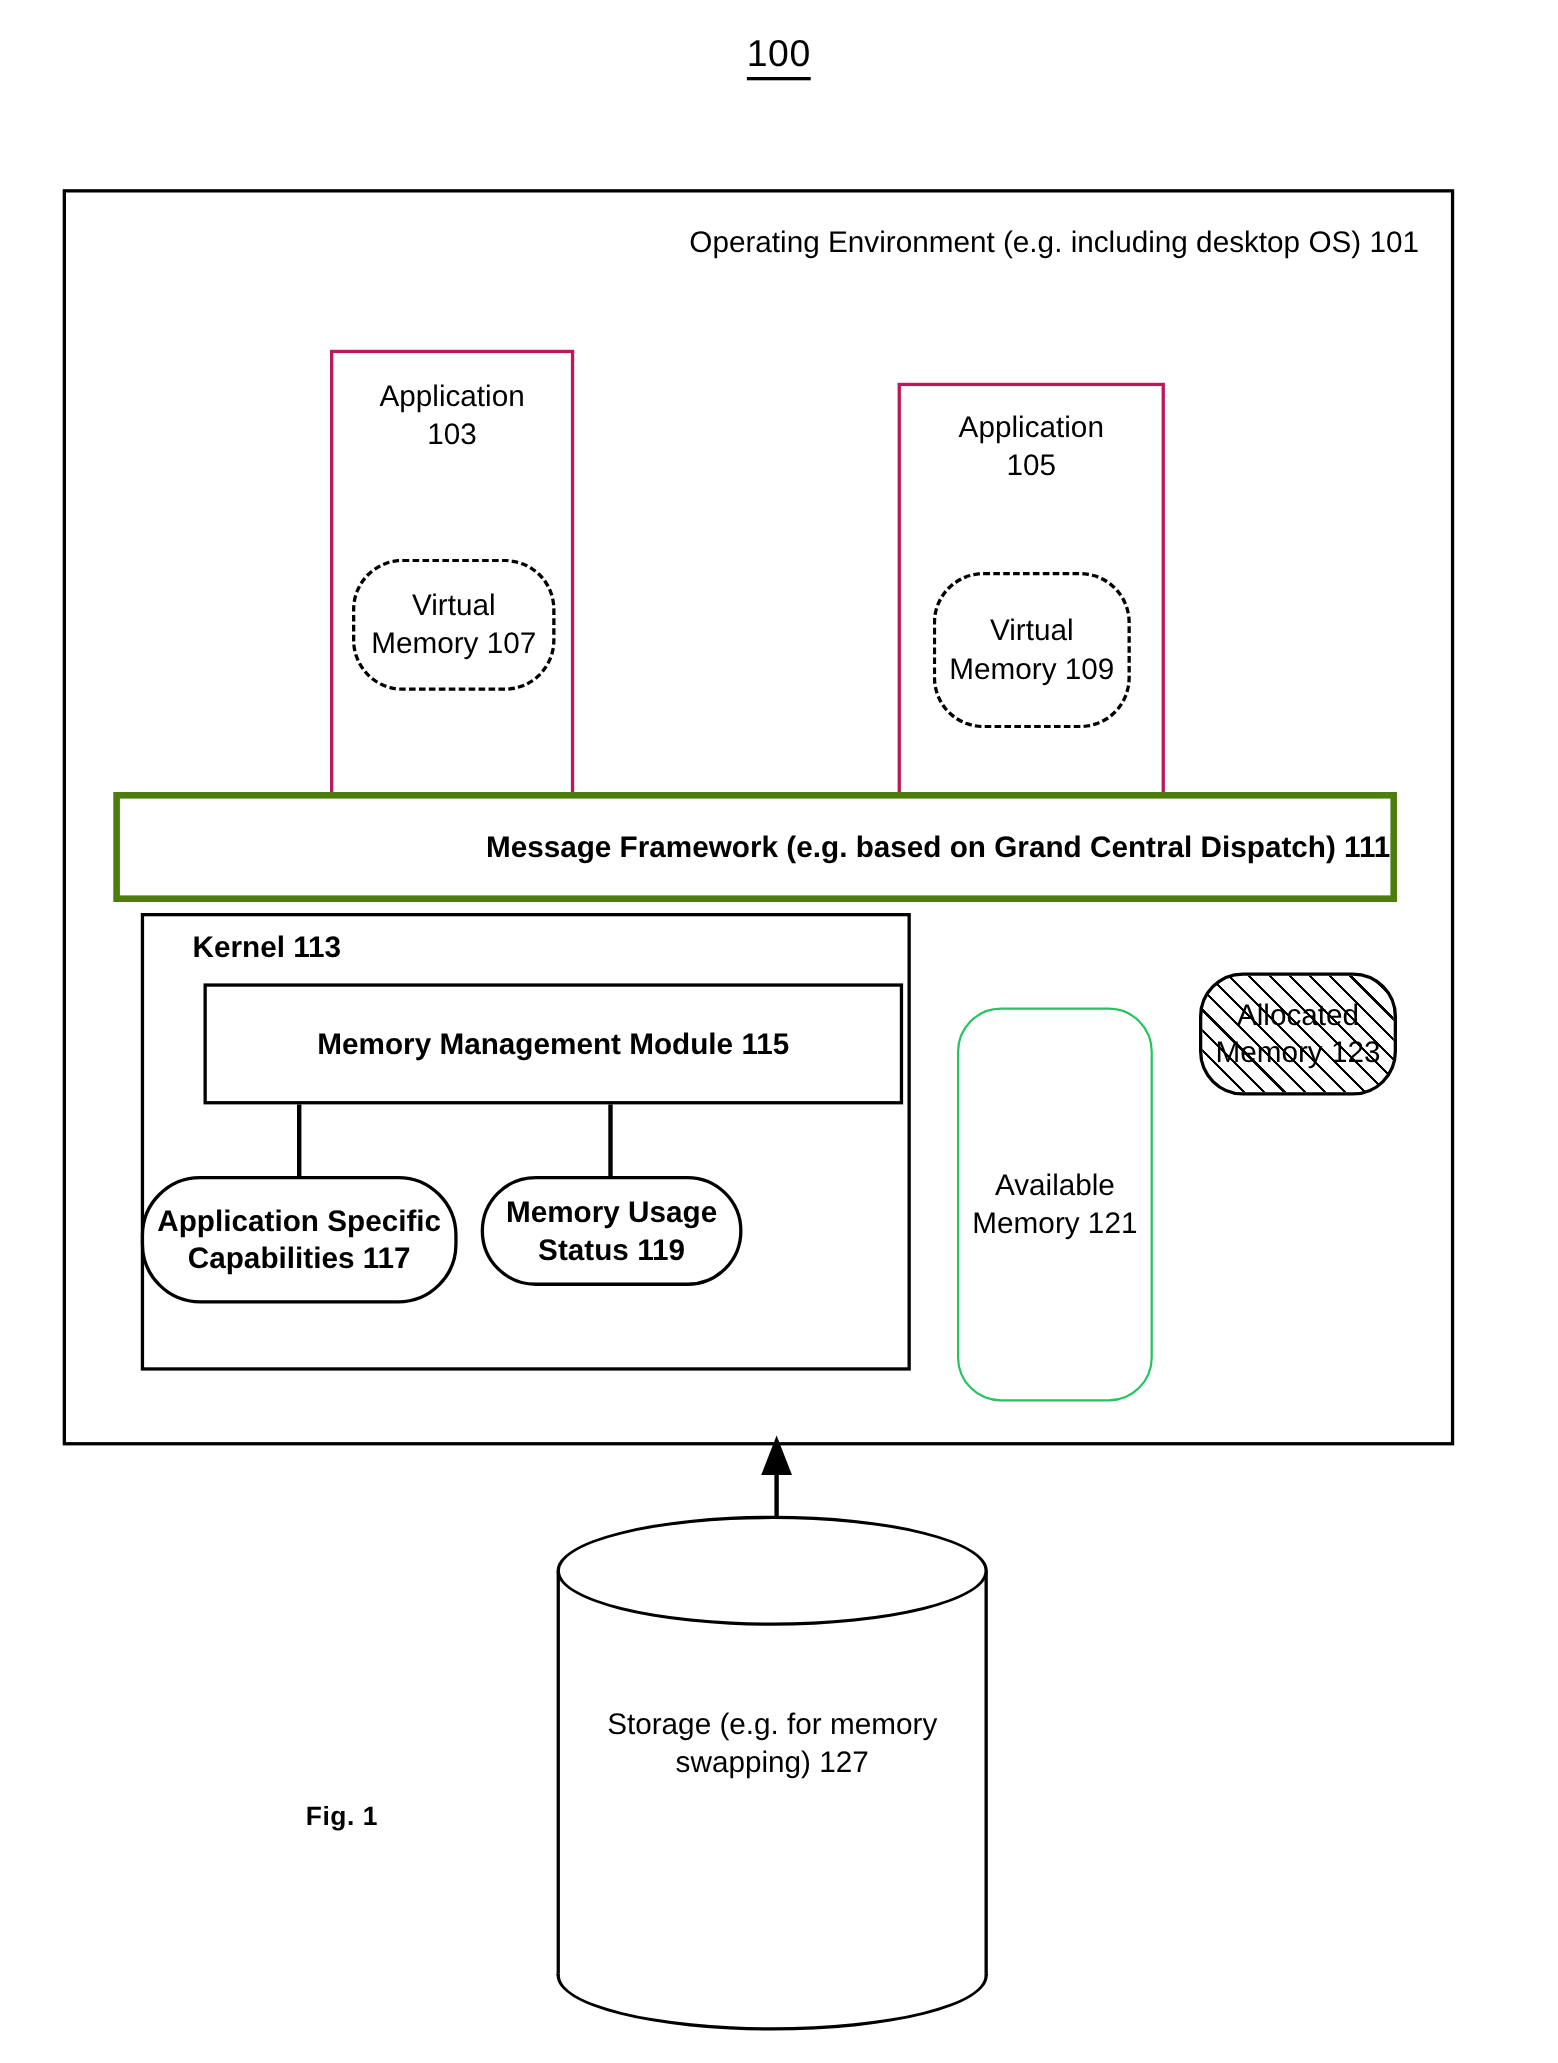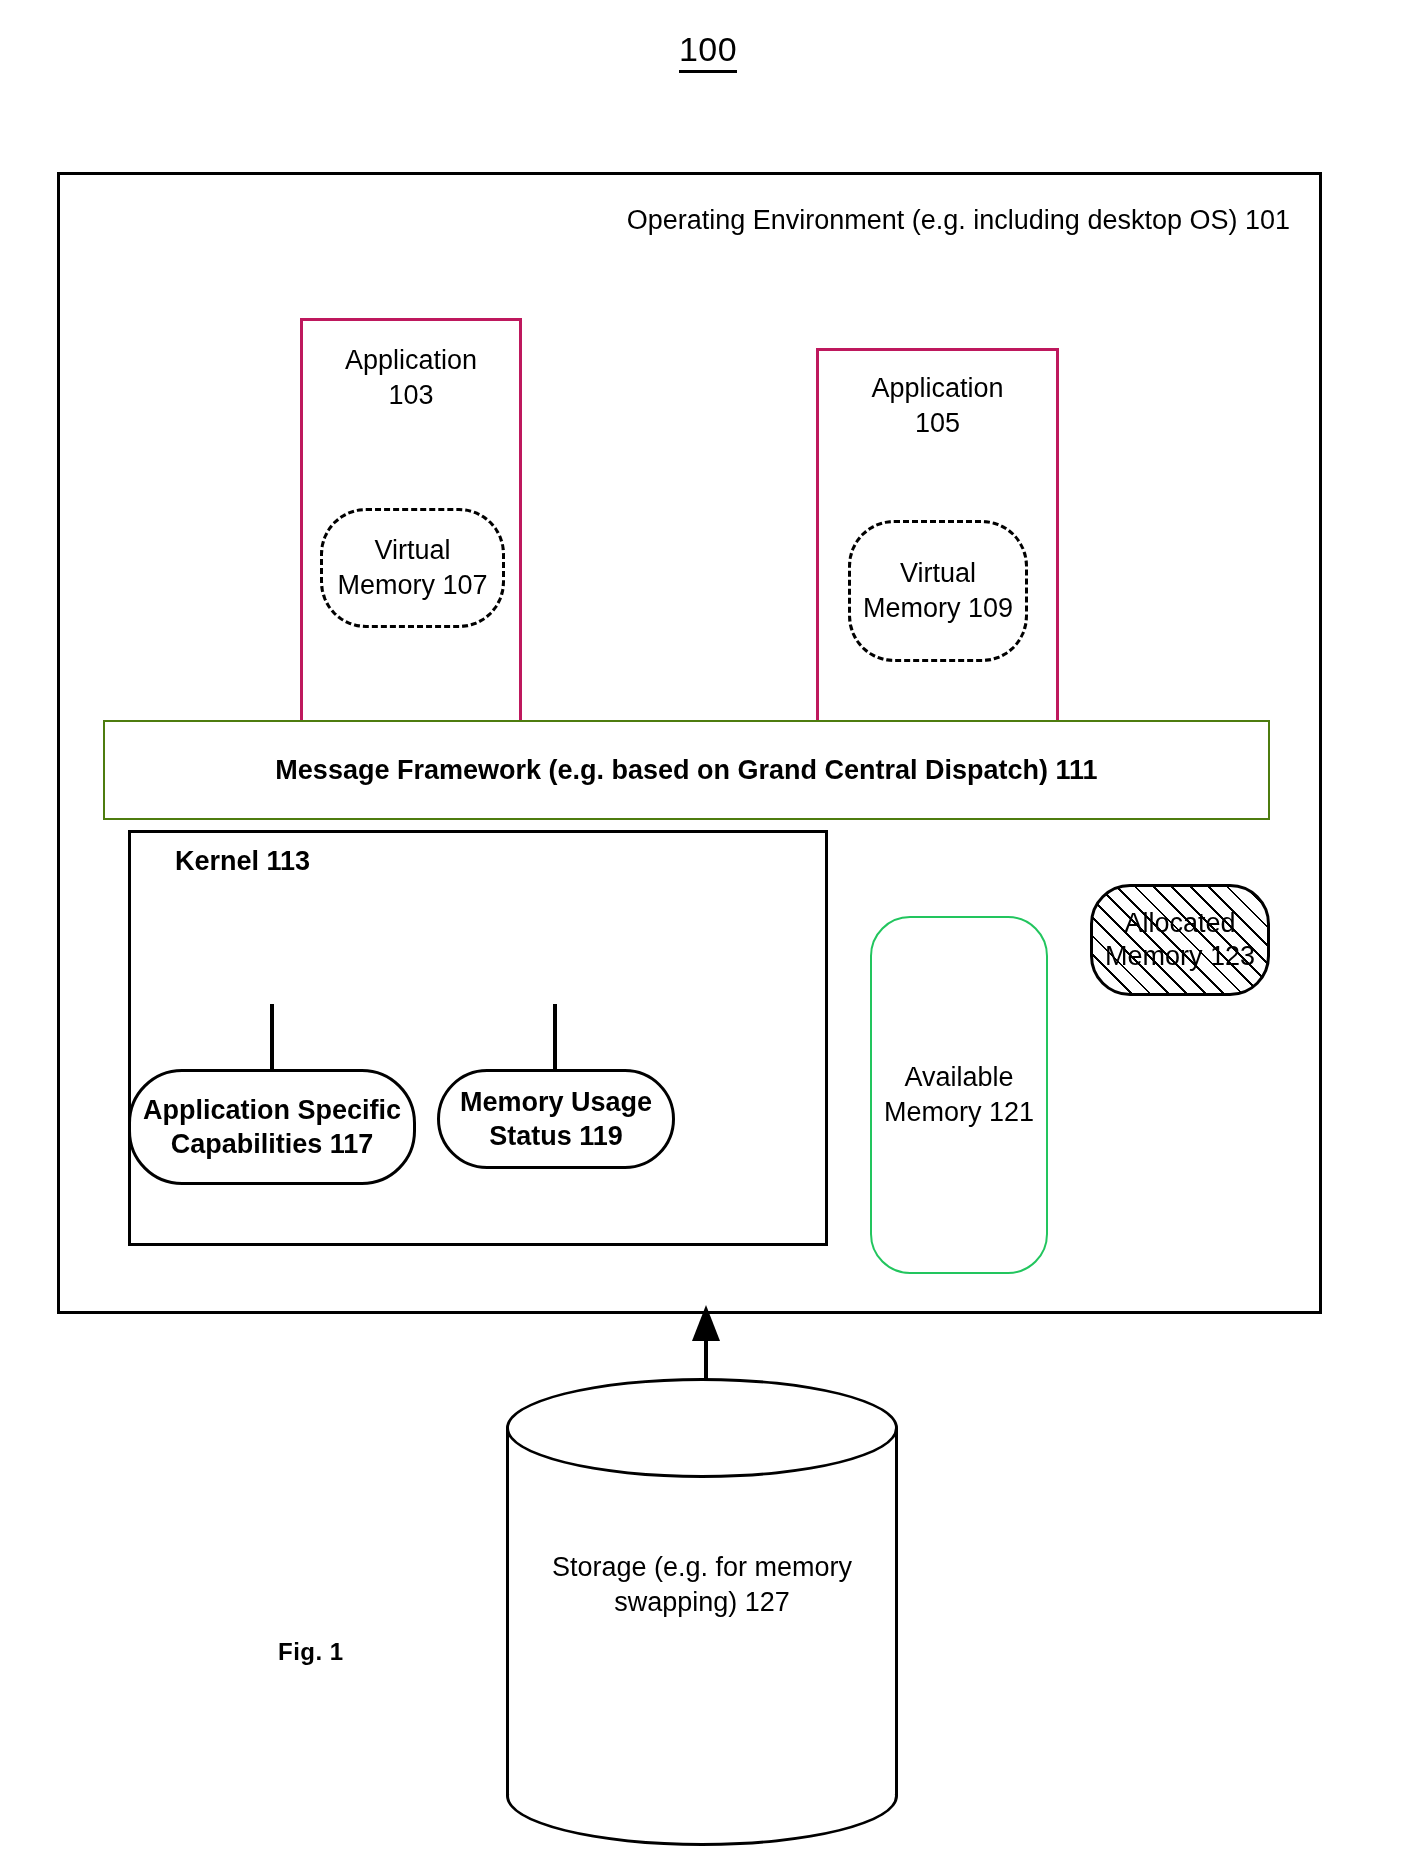--- a/index.html
+++ b/index.html
@@ -82,25 +82,25 @@
     font-size: 27px;
     line-height: 1.28;
   }
   #vmem-107 { left: 320px; top: 508px; width: 185px; height: 120px; }
   #vmem-109 { left: 848px; top: 520px; width: 180px; height: 142px; }
 
   
   .msg-framework {
     left: 103px; top: 720px;
     width: 1167px; height: 100px;
-    border: 2px solid #4d7c0f;
-    background: #fff;
-    display: flex;
-    align-items: center;
-    justify-content: center;
+    border: 6px solid #4d7c0f;
+    background: #fff;
+    display: flex;
+    align-items: center;
+    justify-content: flex-end;
     font-size: 27px;
     font-weight: 700;
   }
 
   
   .kernel-box {
     left: 128px; top: 830px;
     width: 700px; height: 416px;
     border: 3px solid #000;
     background: #fff;
@@ -273,20 +273,23 @@
     <span>Virtual Memory 109</span>
   </div>
 
   <div class="abs msg-framework">
     <span>Message Framework (e.g. based on Grand Central Dispatch) 111</span>
   </div>
 
   <div class="abs kernel-box"></div>
   <div class="abs kernel-label">Kernel 113</div>
 
+  <div class="abs mmm-box">
+    <span>Memory Management Module 115</span>
+  </div>
 
   <div class="abs connector" id="conn-left"></div>
   <div class="abs connector" id="conn-right"></div>
 
   <div class="abs kernel-leaf" id="cap-117">
     <span>Application Specific Capabilities 117</span>
   </div>
   <div class="abs kernel-leaf" id="mus-119">
     <span>Memory Usage Status 119</span>
   </div>

